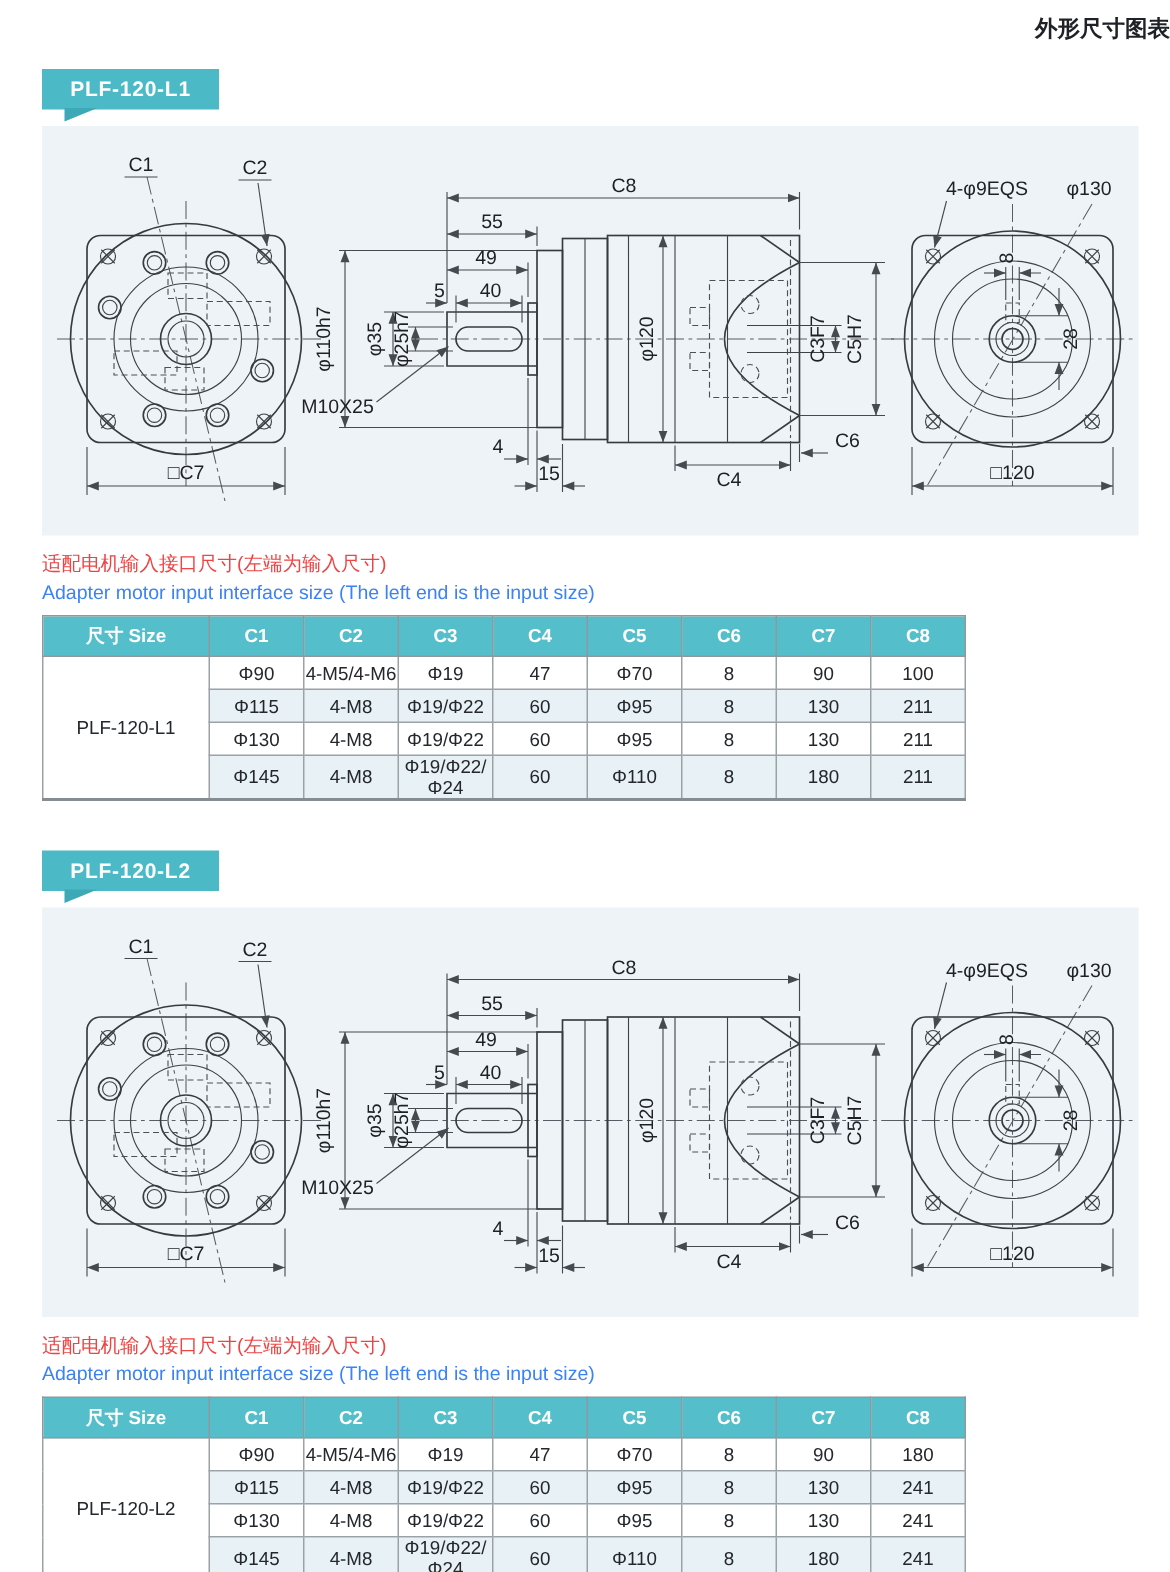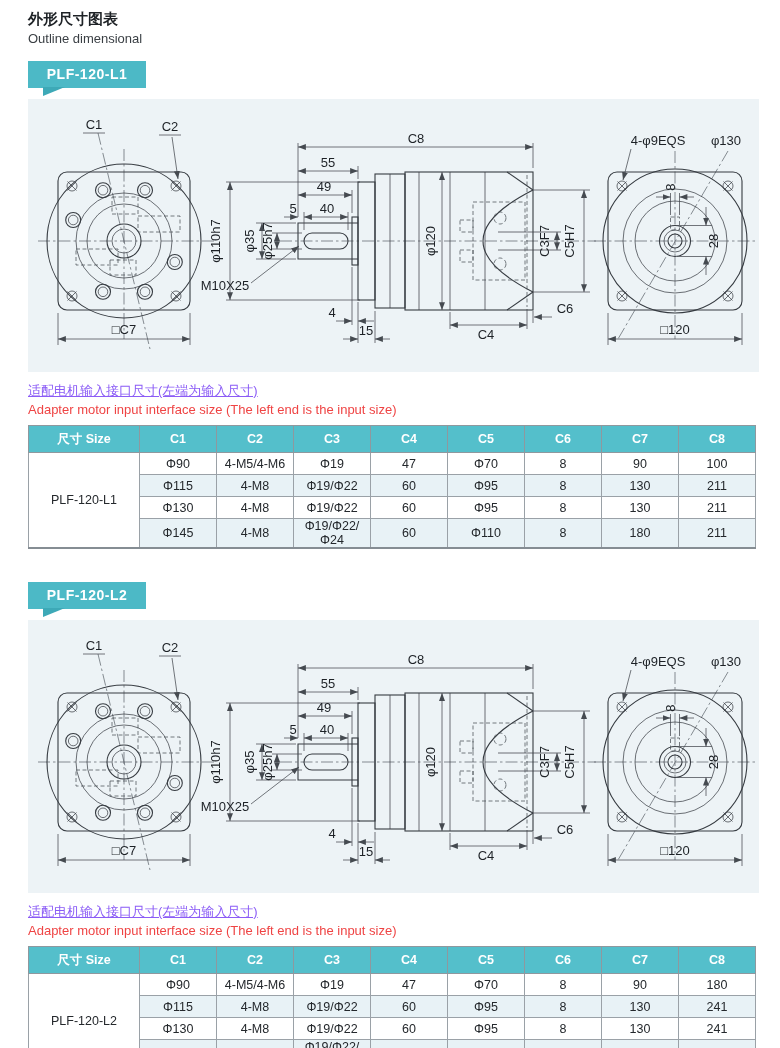--- a/index.html
+++ b/index.html
@@ -1,38 +1,38 @@
 <!DOCTYPE html>
 <html><head>
 <meta charset="utf-8">
 <style>
   html,body{margin:0;padding:0;}
   body{
     width:780px;height:1048px;overflow:hidden;background:#fff;
     font-family:"Liberation Sans","DejaVu Sans",sans-serif;color:#222;
   }
   .page{position:relative;width:780px;height:1048px;}
-  .title-zh{margin:10px 0 2px 28px;font-size:15px;font-weight:bold;color:#1e2226;}
+  .title-zh{margin:10px 0 2px 28px;font-size:15px;font-weight:bold;color:#1e2226;text-align:right;}
   .title-en{margin:0 0 0 28px;font-size:13px;color:#3a3f44;}
   .badge{
     position:relative;display:inline-block;margin:15px 0 0 28px;
     background:#4cb9c6;color:#fff;font-weight:bold;font-size:14px;
     padding:5px 18px 6px;min-width:82px;text-align:center;letter-spacing:.5px;
   }
   .badge::after{
     content:"";position:absolute;left:15px;bottom:-8px;width:0;height:0;
     border-top:9px solid #3da9b7;border-right:22px solid transparent;
   }
   .panel{
     margin:11px 0 0 28px;width:731px;height:273px;background:#edf3f6;
   }
-  .note-zh{margin:10px 0 1px 28px;font-size:13px;color:#8b5cf6;text-decoration:underline;}
-  .note-en{margin:2px 0 0 28px;font-size:13px;color:#ef4444;}
+  .note-zh{margin:10px 0 1px 28px;font-size:13px;color:#ef4444;}
+  .note-en{margin:2px 0 0 28px;font-size:13px;color:#3b82f6;}
   table.dim-table{
-    margin:8px 0 0 28px;width:728px;border-collapse:collapse;table-layout:fixed;
+    margin:8px 0 0 28px;width:616px;border-collapse:collapse;table-layout:fixed;
     border-bottom:2px solid #858d93;
   }
   table.dim-table th{
     background:#54bfcb;color:#fff;font-size:12.5px;font-weight:bold;
     height:26px;border:1px solid #8f989e;padding:0;text-align:center;
   }
   table.dim-table col.c-size{width:111px;}
   table.dim-table td{
     border:1px solid #9aa1a7;height:21px;padding:0;text-align:center;
     font-size:12.5px;color:#24282c;background:#fff;
@@ -250,21 +250,20 @@
       <line class="dm" x1="714" y1="214" x2="714" y2="246"></line>
       <line class="dm" x1="580" y1="240" x2="714" y2="240" marker-start="url(#ar)" marker-end="url(#ar)"></line>
       <text class="dt" x="647" y="235" text-anchor="middle">□120</text>
     </g>
   </symbol>
 </svg>
 
 <div class="page">
 
   <div class="title-zh">外形尺寸图表</div>
-  <div class="title-en">Outline dimensional</div>
 
   
   <div class="badge">PLF-120-L1</div>
 
   <div class="panel">
     <svg width="731" height="273" viewBox="0 0 731 273">
       <use href="#gear-drawing"></use>
     </svg>
   </div>
 

